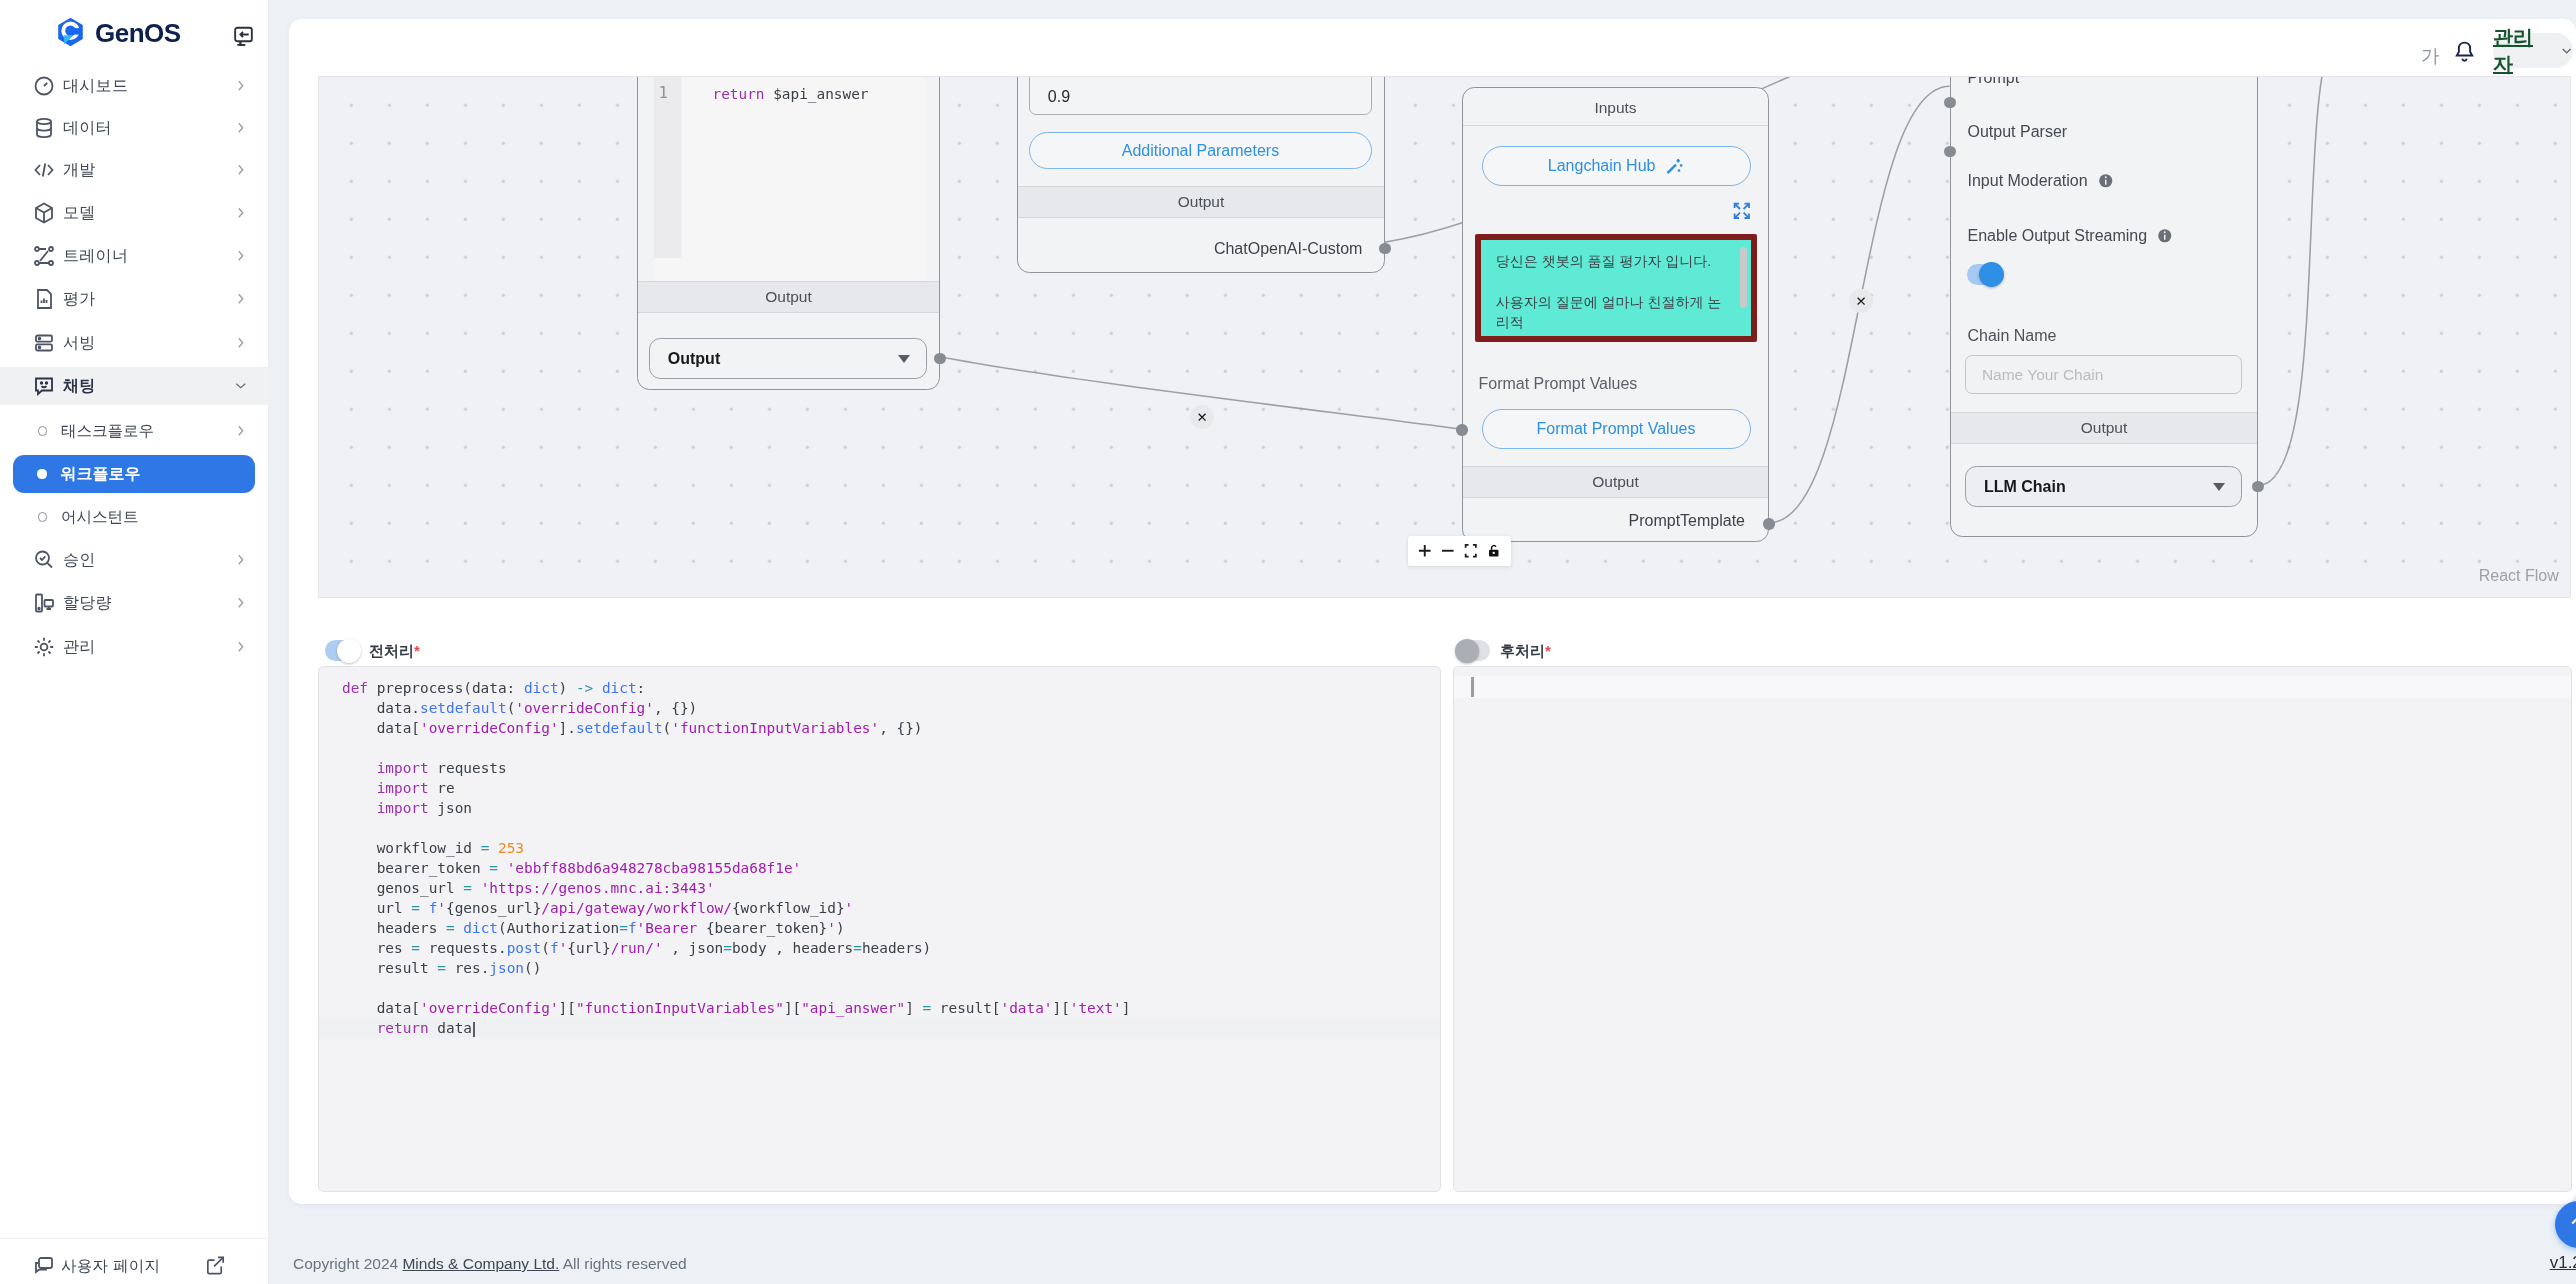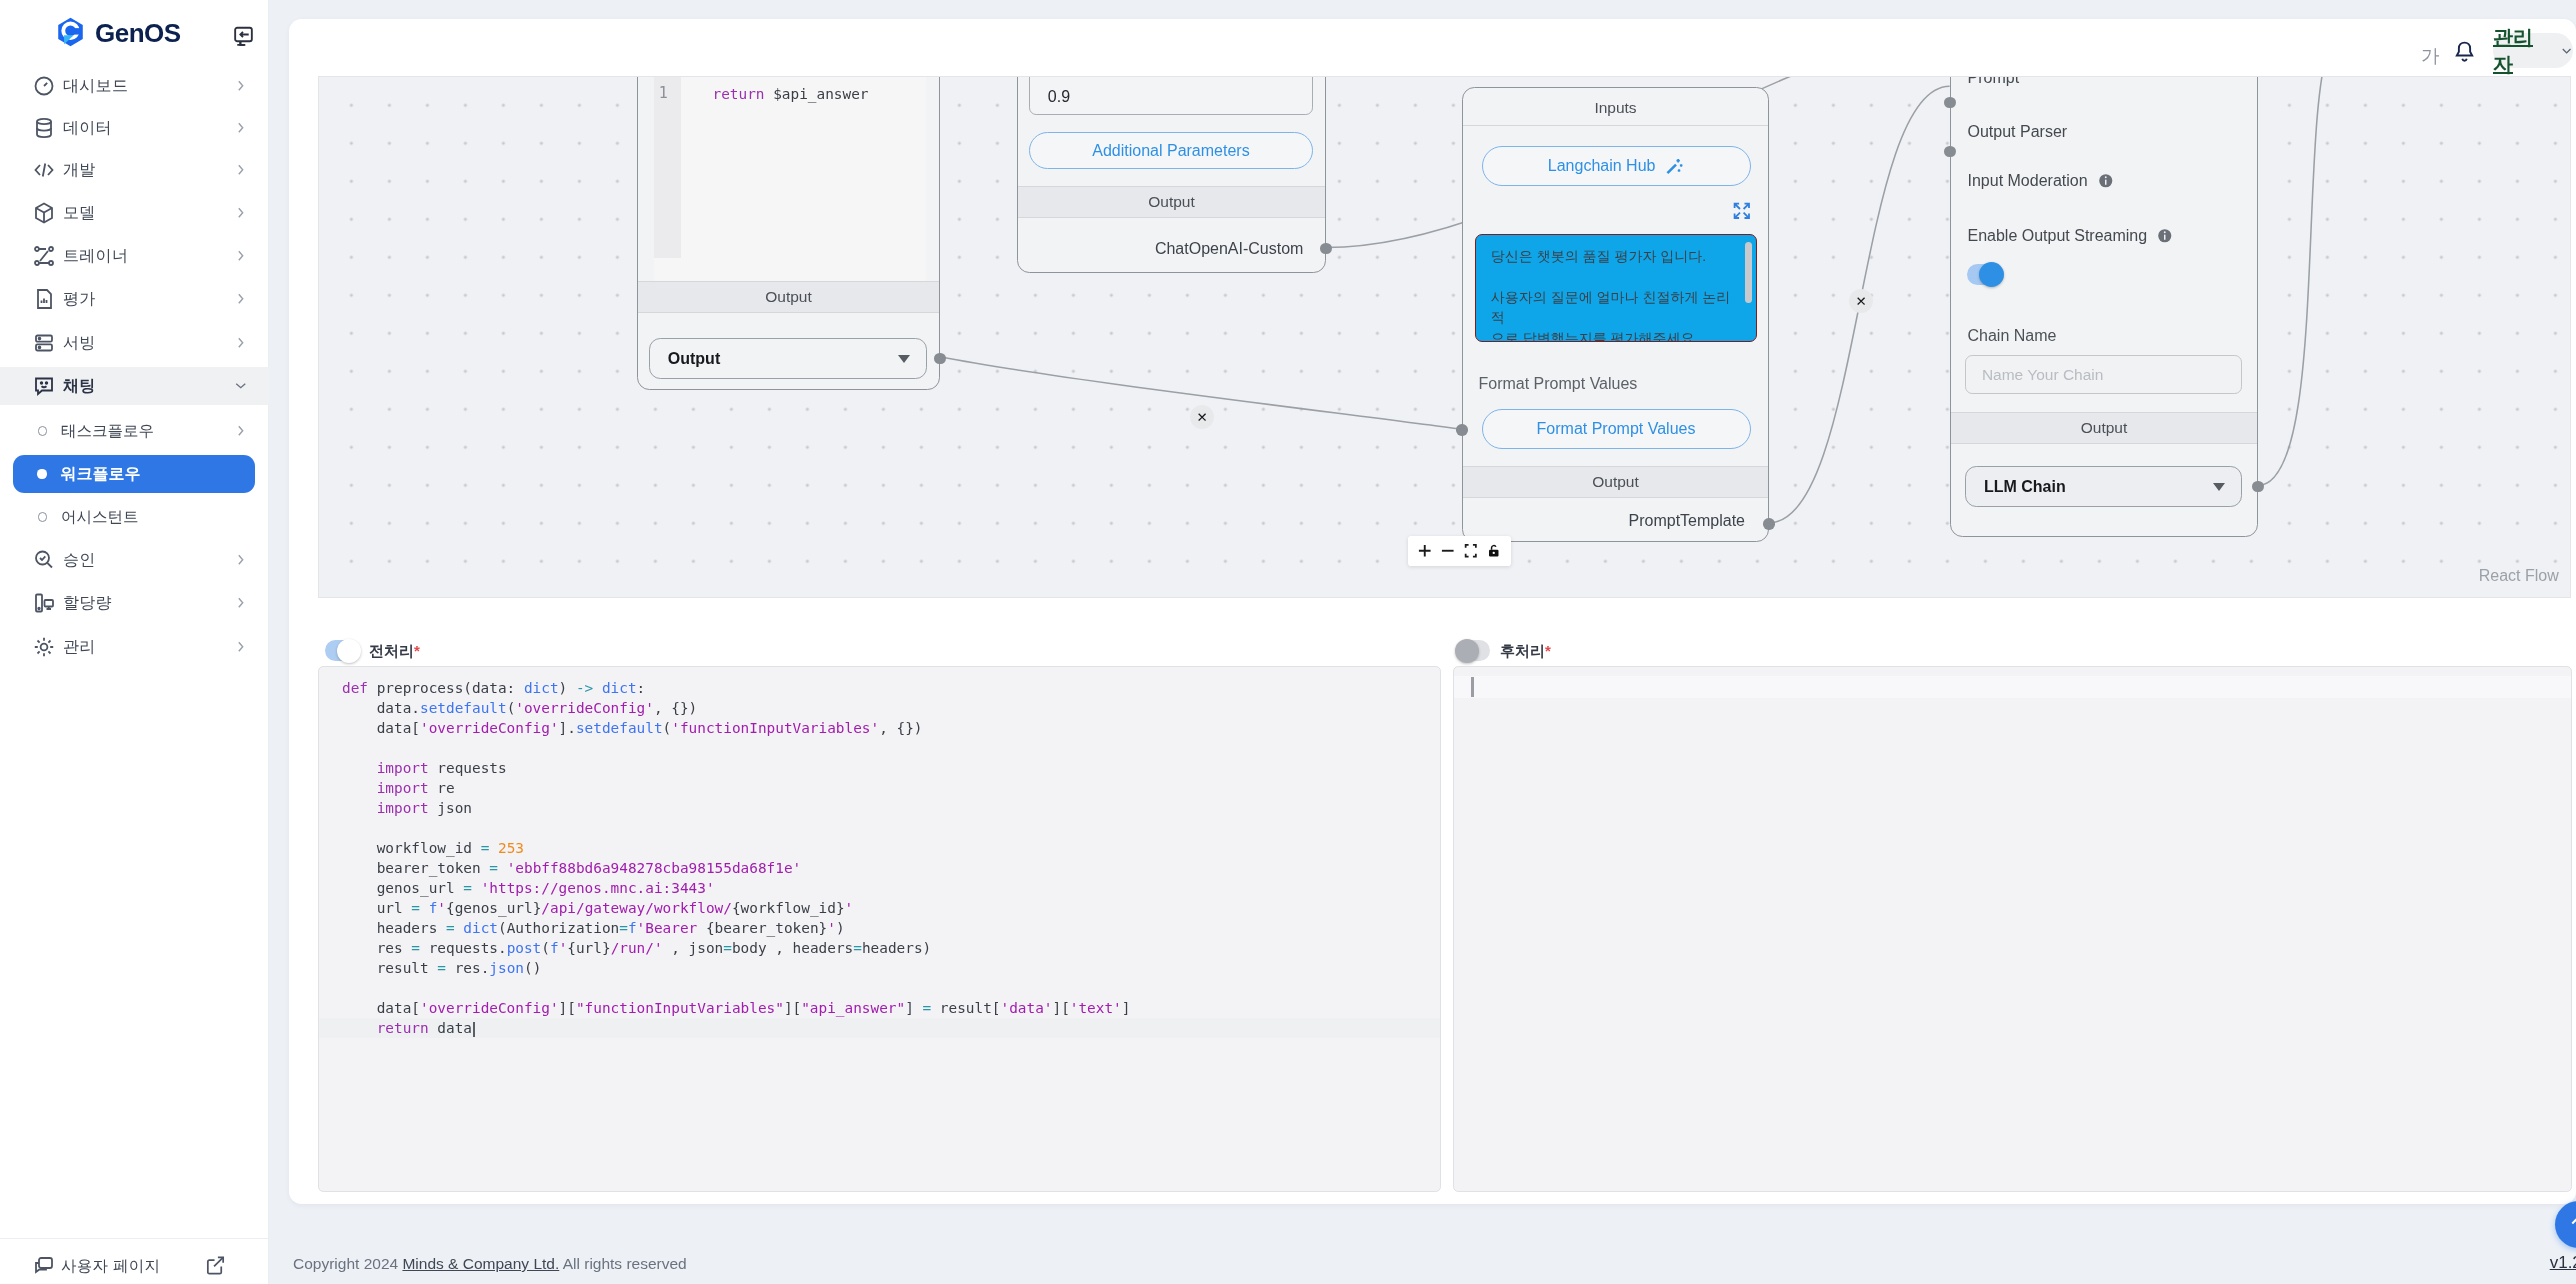--- a/index.html
+++ b/index.html
@@ -320,21 +320,21 @@
       <div class="abs" style="left:36px;top:11.3px;font-size:15.5px;white-space:pre;"><div class="cl"><span class="tk-kw">return </span><span class="tk-pl">$api_answer</span></div></div>
     </div>
     <div class="band" style="top:234px;">Output</div>
     <div class="node-select" style="left:11.3px;right:12.4px;top:291px;height:41px;">
       <span class="val">Output</span>
       <span class="caret-down"></span>
     </div>
     <span class="handle" style="right:-6.7px;top:306px;"></span>
   </div>
 
-  <div class="node" style="left:698px;top:-31px;width:309px;height:227px;">
+  <div class="node" style="left:698px;top:-31px;width:368px;height:227px;">
     <div class="abs" style="left:11.3px;right:12.4px;top:10.3px;height:58px;border:1px solid #a9adb3;border-radius:7.2px;background:#f3f4f6;display:flex;align-items:flex-end;padding:7.2px 0 8.2px 17.5px;font-size:16px;color:#26292e;">0.9</div>
     <div class="blue-btn" style="left:11.3px;right:12.4px;top:85px;height:37px;">Additional Parameters</div>
     <div class="band" style="top:139px;">Output</div>
     <div class="out-label" style="right:21.6px;top:193px;">ChatOpenAI-Custom</div>
     <span class="handle" style="right:-6.7px;top:196px;"></span>
   </div>
 
   <div class="node" style="left:1143px;top:10.3px;width:307px;height:455px;">
     <div class="abs" style="left:0;right:0;top:7.2px;height:26px;display:flex;align-items:center;justify-content:center;font-size:15.5px;font-weight:500;color:#4b5058;">Inputs</div>
     <div class="abs" style="left:0;right:0;top:37px;border-top:0.5px solid #d5d7db;"></div>
@@ -349,21 +349,21 @@
       <span>Template</span> <span class="req">*</span>
     </div>
     <span class="abs" style="right:15.5px;top:112px;cursor:pointer;">
       <svg width="21.6" height="21.6" viewBox="0 0 24 24" fill="none" stroke="#2f7fe0" stroke-width="2">
         <path d="M4 9V4h5M10 10L4.5 4.5"></path>
           <path d="M15 4h5v5M14 10l5.5-5.5"></path>
           <path d="M20 15v5h-5M14 14l5.5 5.5"></path>
           <path d="M9 20H4v-5M10 14l-5.5 5.5"></path>
       </svg>
     </span>
-    <div class="abs" style="left:12.4px;right:11.3px;top:146px;height:108px;border:1px solid #7f1d1d;border-radius:7px;background:#0ea5e9;overflow:hidden;padding:10.3px 20.6px 0 14.4px;">
+    <div class="abs" style="left:12.4px;right:11.3px;top:146px;height:108px;border:6px solid #7f1d1d;border-radius:2px;background:#5eead4;overflow:hidden;padding:10.3px 20.6px 0 14.4px;">
       <div style="font-size:14px;line-height:20.6px;color:#3c4046;">
           <div>당신은 챗봇의 품질 평가자 입니다.</div>
           <div>&nbsp;</div>
           <div>사용자의 질문에 얼마나 친절하게 논리적</div>
           <div>으로 답변했는지를 평가해주세요.</div>
         </div>
       <span class="abs" style="right:4.1px;top:7.2px;width:6.7px;height:61px;background:#c7c9cc;border-radius:3.6px;"></span>
     </div>
     <div class="abs" style="left:15.5px;top:287px;font-size:16px;color:#5c6168;">Format Prompt Values</div>
     <div class="blue-btn" style="left:18.5px;right:17.5px;top:321px;height:40px;">Format Prompt Values</div>

